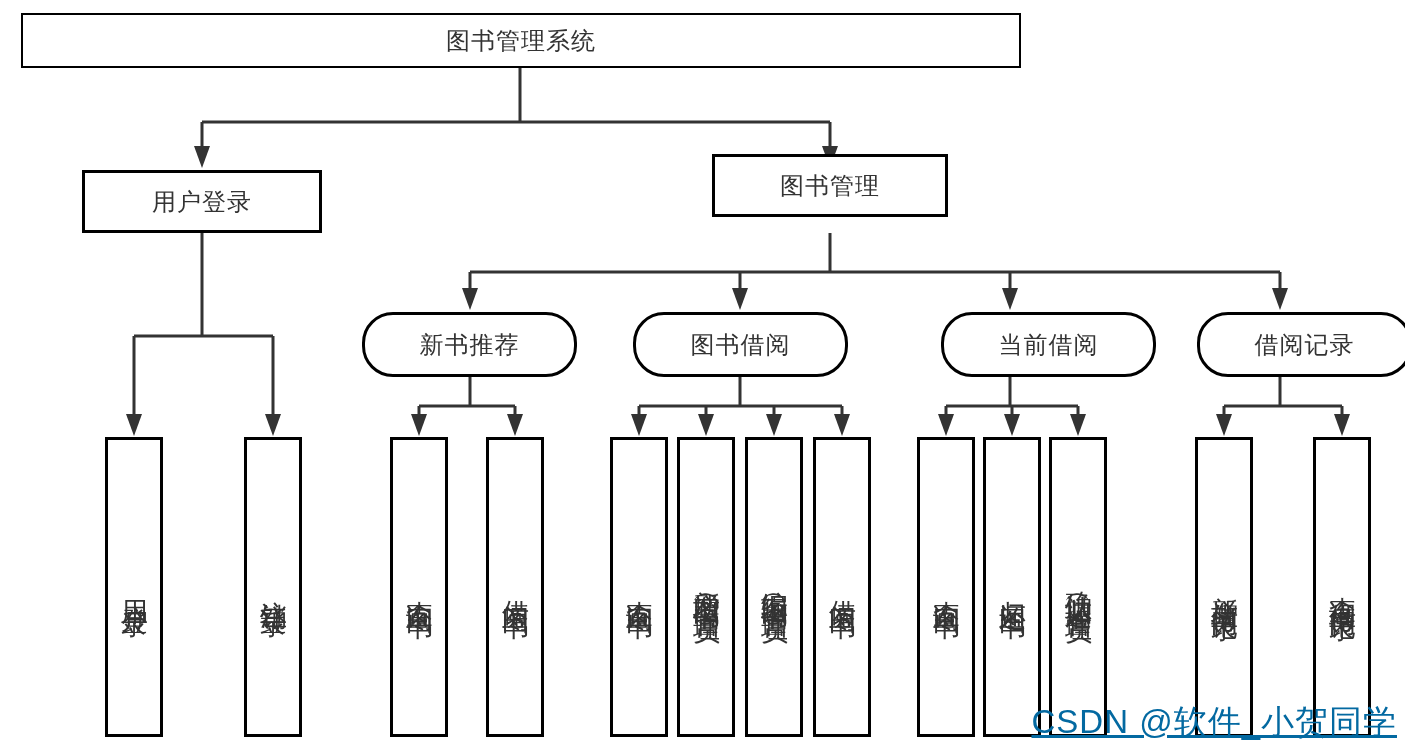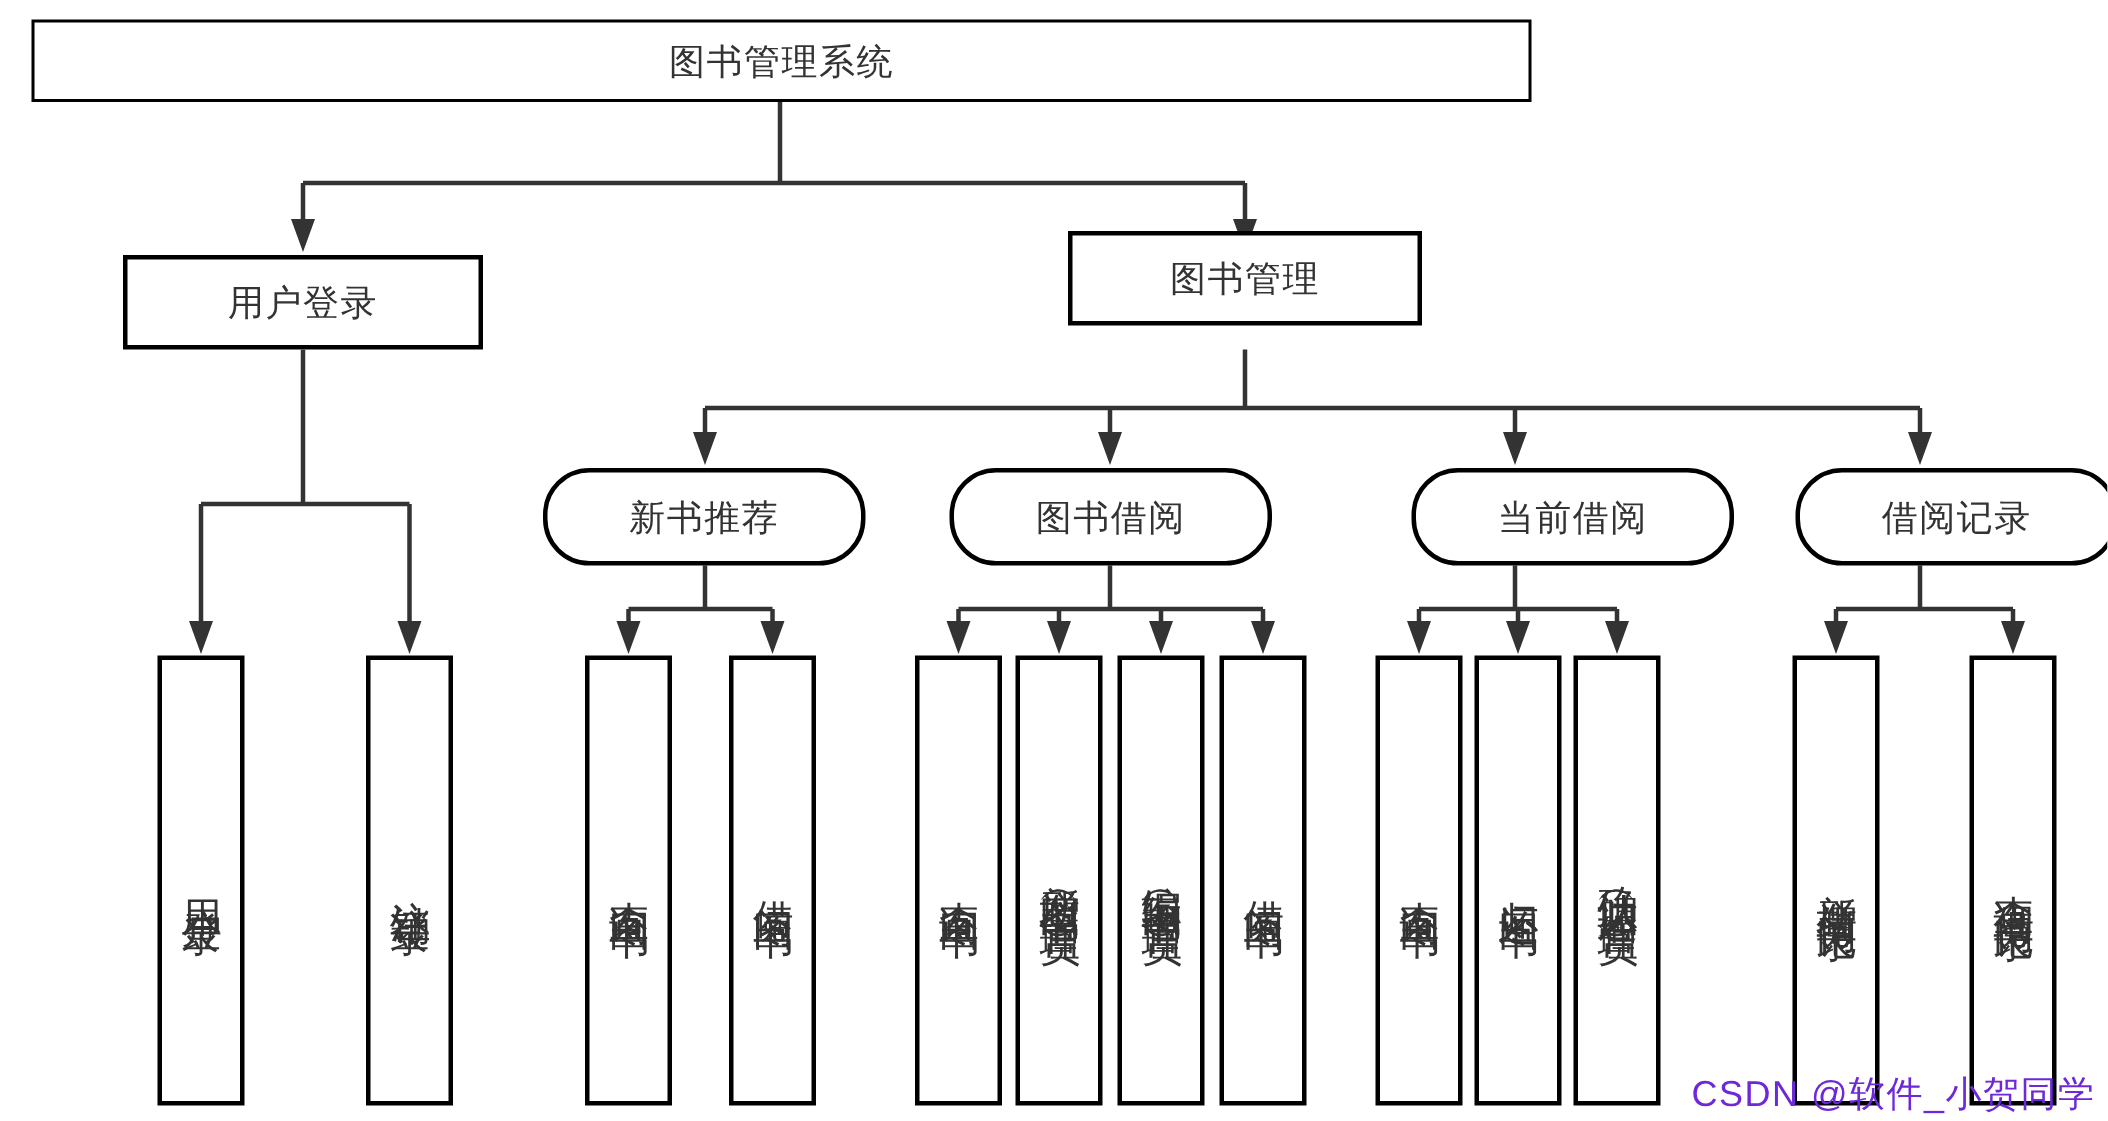--- a/index.html
+++ b/index.html
@@ -71,24 +71,25 @@
   .vb8  { left: 813px;  }
   .vb9  { left: 917px;  }
   .vb10 { left: 983px;  }
   .vb11 { left: 1049px; }
   .vb12 { left: 1195px; }
   .vb13 { left: 1313px; }
   .watermark {
     position: absolute;
     right: 8px;
     bottom: 2px;
-    font-size: 24px;
-    color: #6d28d9;
+    font-size: 33px;
+    color: #0369a1;
     letter-spacing: 1px;
     white-space: nowrap;
+    text-decoration: underline;
   }
 </style>
 </head>
 <body>
 
 <div class="canvas">
 
   <svg class="connectors" viewBox="0 0 1405 747" xmlns="http://www.w3.org/2000/svg">
     <g stroke="#333333" stroke-width="3" fill="none">
 

